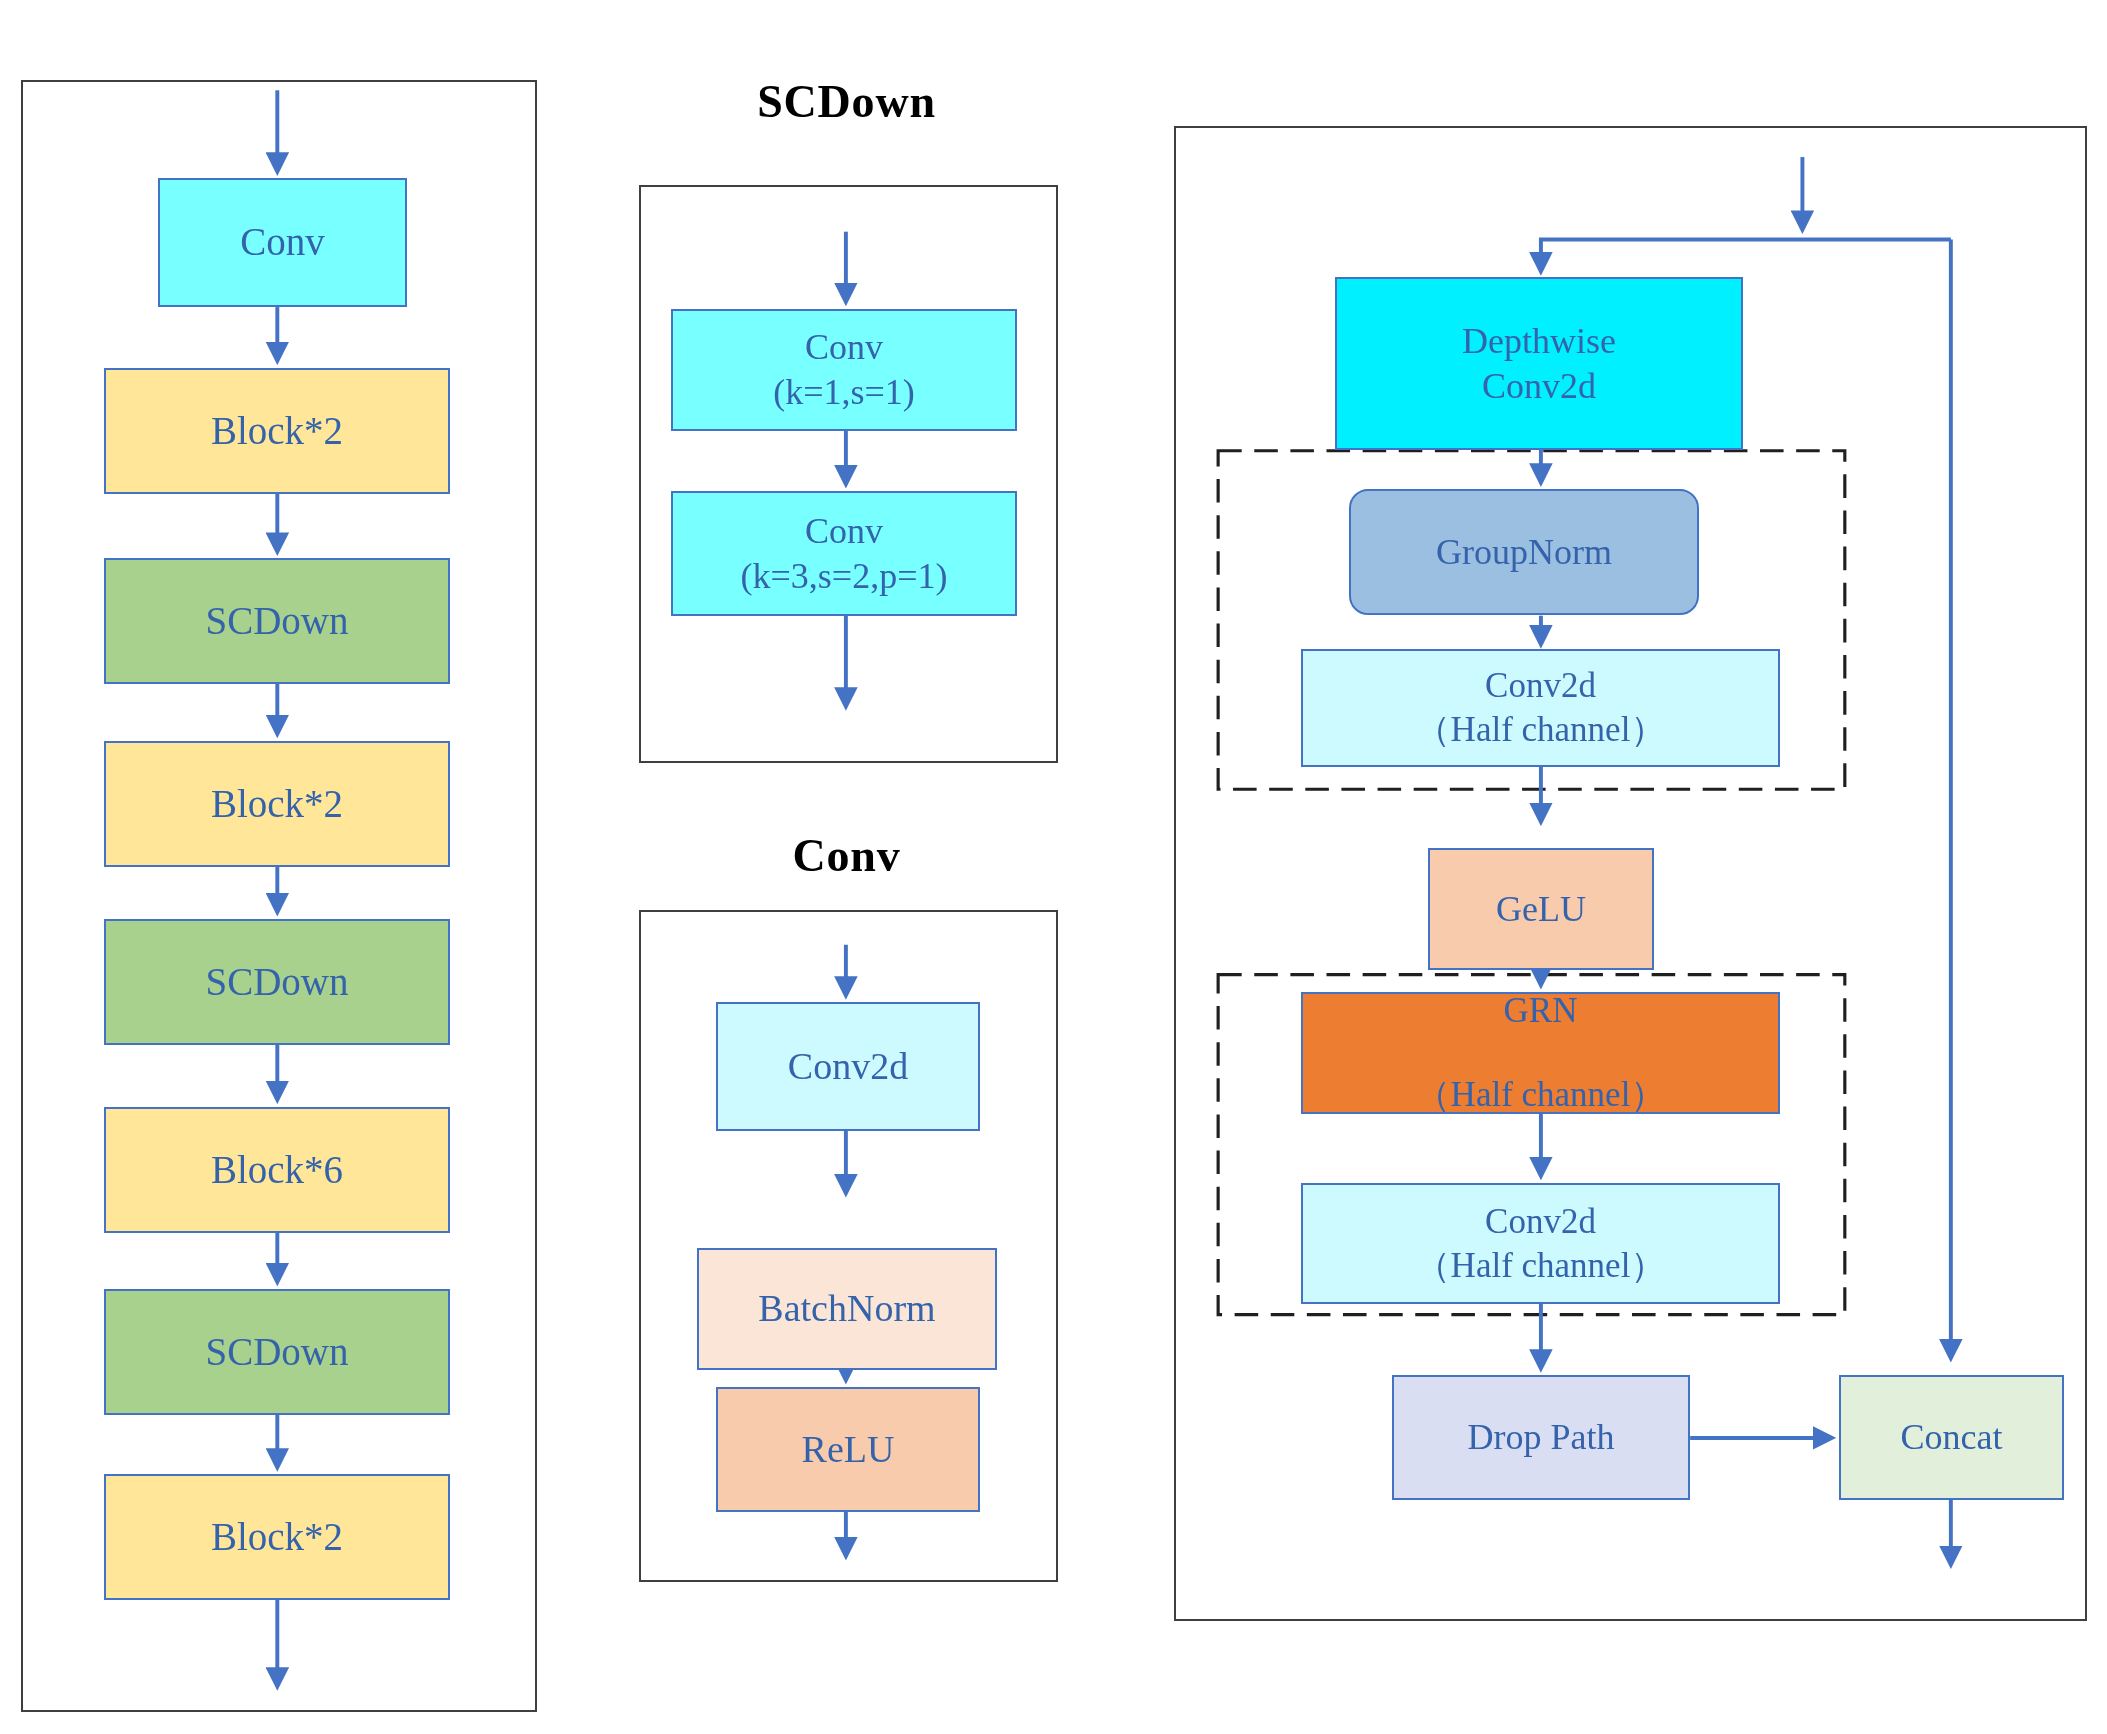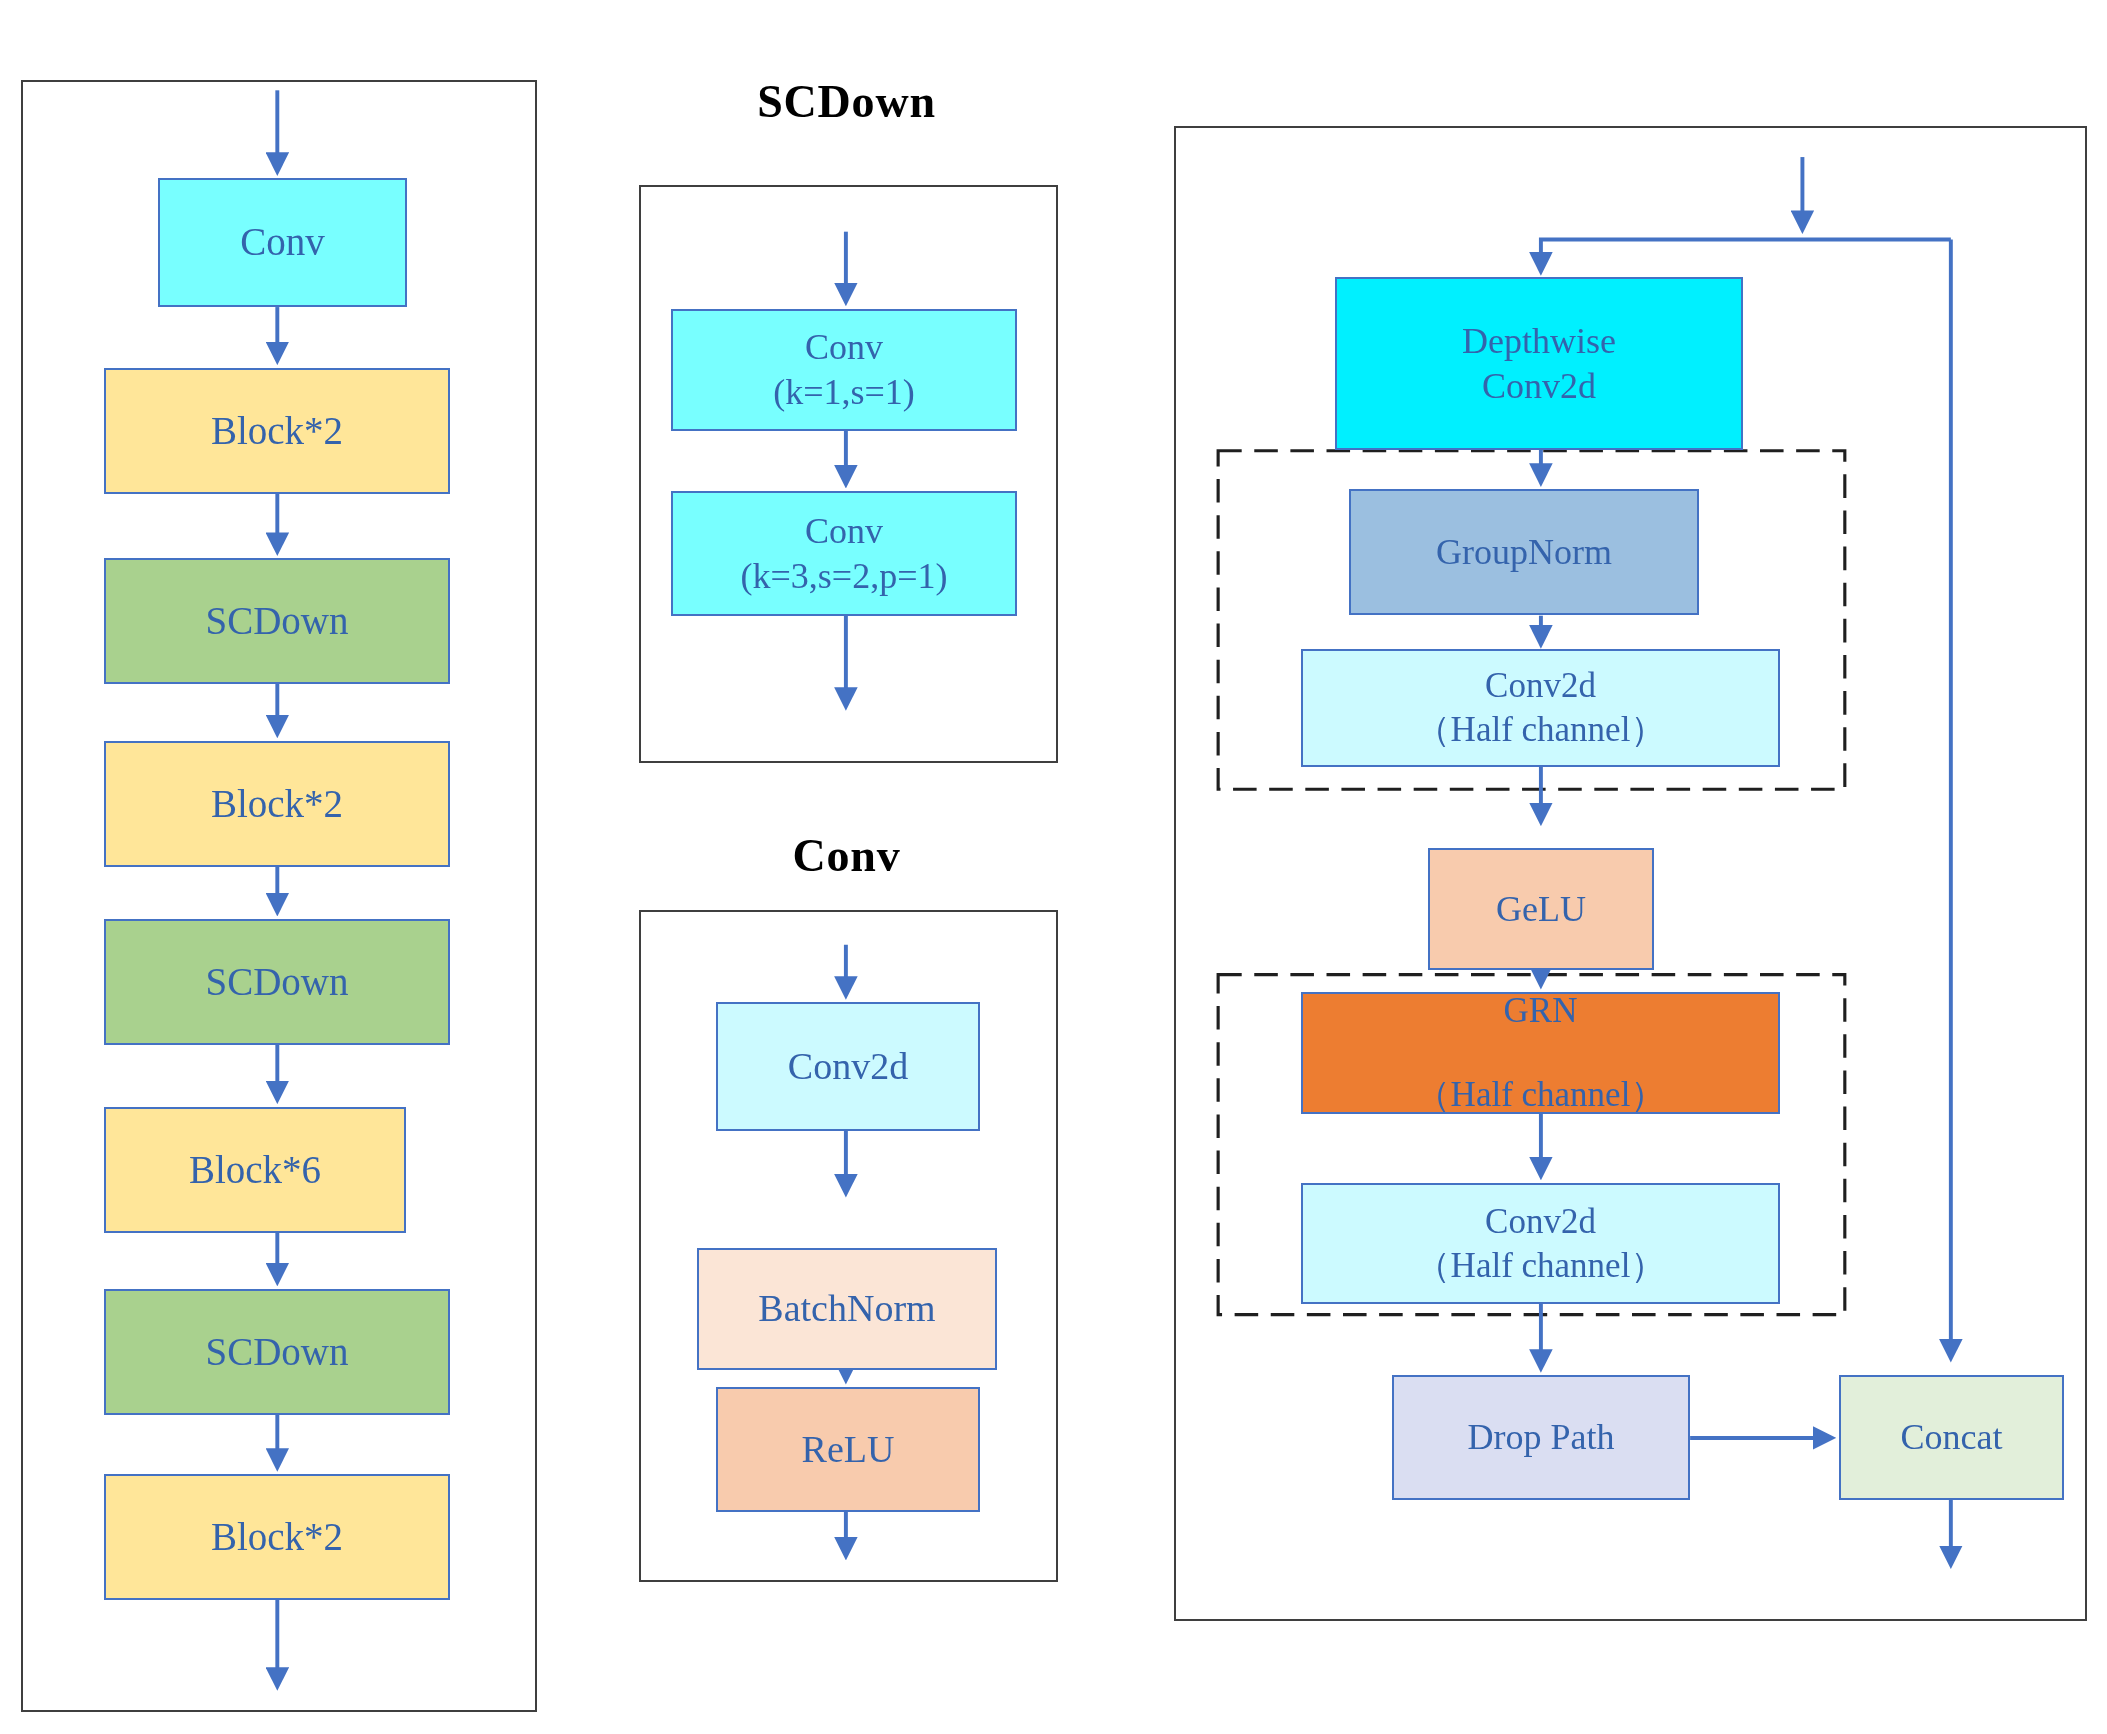--- a/index.html
+++ b/index.html
@@ -93,21 +93,21 @@
   </div>
   <div class="node fill-green fs50" style="left:104px;top:558px;width:346px;height:126px;">
     <span class="lbl">SCDown</span>
   </div>
   <div class="node fill-yellow fs50" style="left:104px;top:741px;width:346px;height:126px;">
     <span class="lbl">Block*2</span>
   </div>
   <div class="node fill-green fs50" style="left:104px;top:919px;width:346px;height:126px;">
     <span class="lbl">SCDown</span>
   </div>
-  <div class="node fill-yellow fs50" style="left:104px;top:1107px;width:302px;height:126px;">
+  <div class="node fill-yellow fs50" style="left:104px;top:1107px;width:346px;height:126px;">
     <span class="lbl">Block*6</span>
   </div>
   <div class="node fill-green fs50" style="left:104px;top:1289px;width:346px;height:126px;">
     <span class="lbl">SCDown</span>
   </div>
   <div class="node fill-yellow fs50" style="left:104px;top:1474px;width:346px;height:126px;">
     <span class="lbl">Block*2</span>
   </div>
 
   <div class="node fill-cyan fs46" style="left:671px;top:309px;width:346px;height:122px;">
@@ -126,21 +126,21 @@
     <span class="lbl">BatchNorm</span>
   </div>
   <div class="node fill-peach fs48" style="left:716px;top:1387px;width:264px;height:125px;">
     <span class="lbl">ReLU</span>
   </div>
 
   <div class="node fill-ecyan fs46" style="left:1335px;top:277px;width:408px;height:173px;">
     <span class="lbl">Depthwise</span>
     <span class="lbl">Conv2d</span>
   </div>
-  <div class="node fill-steel fs46" style="left:1349px;top:489px;width:350px;height:126px;">
+  <div class="node fill-steel fs46" style="left:1349px;top:489px;width:350px;height:126px;border-radius:19px;">
     <span class="lbl">GroupNorm</span>
   </div>
   <div class="node fill-pcyan fs44" style="left:1301px;top:649px;width:479px;height:118px;">
     <span class="lbl">Conv2d</span>
     <span class="lbl">（Half channel）</span>
   </div>
   <div class="node fill-peach fs46" style="left:1428px;top:829px;width:226px;height:122px;margin-top:19px;">
     <span class="lbl">GeLU</span>
   </div>
   <div class="node fill-orange fs44" style="left:1301px;top:992px;width:479px;height:122px;">

